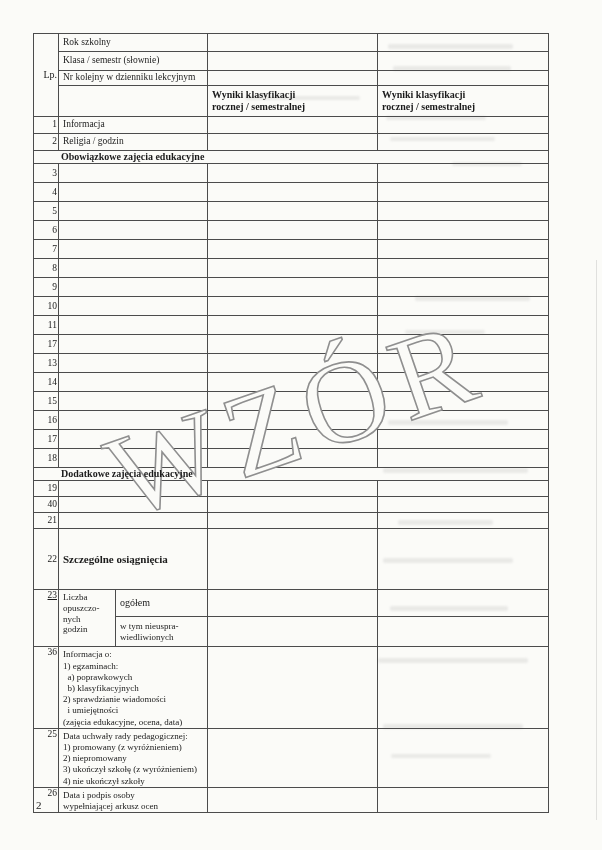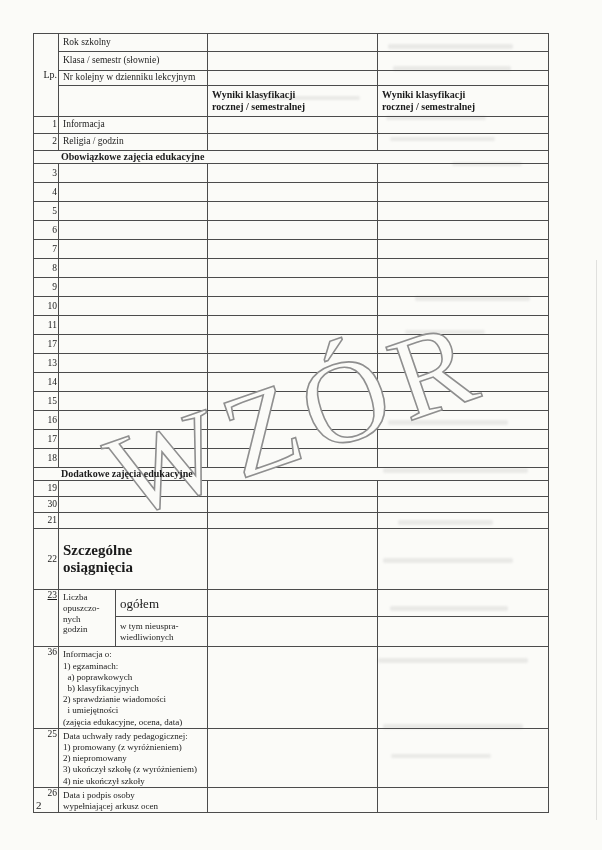--- a/index.html
+++ b/index.html
@@ -233,47 +233,47 @@
     </tbody>
 
     <tbody id="t-additional">
         <tr class="hAdd">
           <td class="lp"><span class="txt">19</span></td>
           <td colspan="2" class="lbl"></td>
           <td class="val"></td>
           <td class="val"></td>
         </tr>
         <tr class="hAdd">
-          <td class="lp"><span class="txt">30</span></td>
+          <td class="lp"><span class="txt">40</span></td>
           <td colspan="2" class="lbl"></td>
           <td class="val"></td>
           <td class="val"></td>
         </tr>
         <tr class="hAdd">
           <td class="lp"><span class="txt">21</span></td>
           <td colspan="2" class="lbl"></td>
           <td class="val"></td>
           <td class="val"></td>
         </tr>
       </tbody>
 
     <tbody>
       <tr class="h22">
         <td class="lp"><span class="txt">22</span></td>
-        <td colspan="2"><span class="txt bold" style="font-size:15px">Szczególne osiągnięcia</span></td>
+        <td colspan="2"><span class="txt bold" style="font-size:11px">Szczególne osiągnięcia</span></td>
         <td class="val"></td>
         <td class="val"></td>
       </tr>
       <tr class="h23a">
         <td class="lp lp-top" rowspan="2"><span class="txt">23</span></td>
         <td class="vt lbl23" rowspan="2"><span class="txt pre">Liczba
 opuszczo-
 nych
 godzin</span></td>
-        <td><span class="txt" style="font-size:13px">ogółem</span></td>
+        <td><span class="txt" style="font-size:10px">ogółem</span></td>
         <td class="val"></td>
         <td class="val"></td>
       </tr>
       <tr class="h23b">
         <td><span class="txt pre">w tym nieuspra-
 wiedliwionych</span></td>
         <td class="val"></td>
         <td class="val"></td>
       </tr>
       <tr class="h24">

